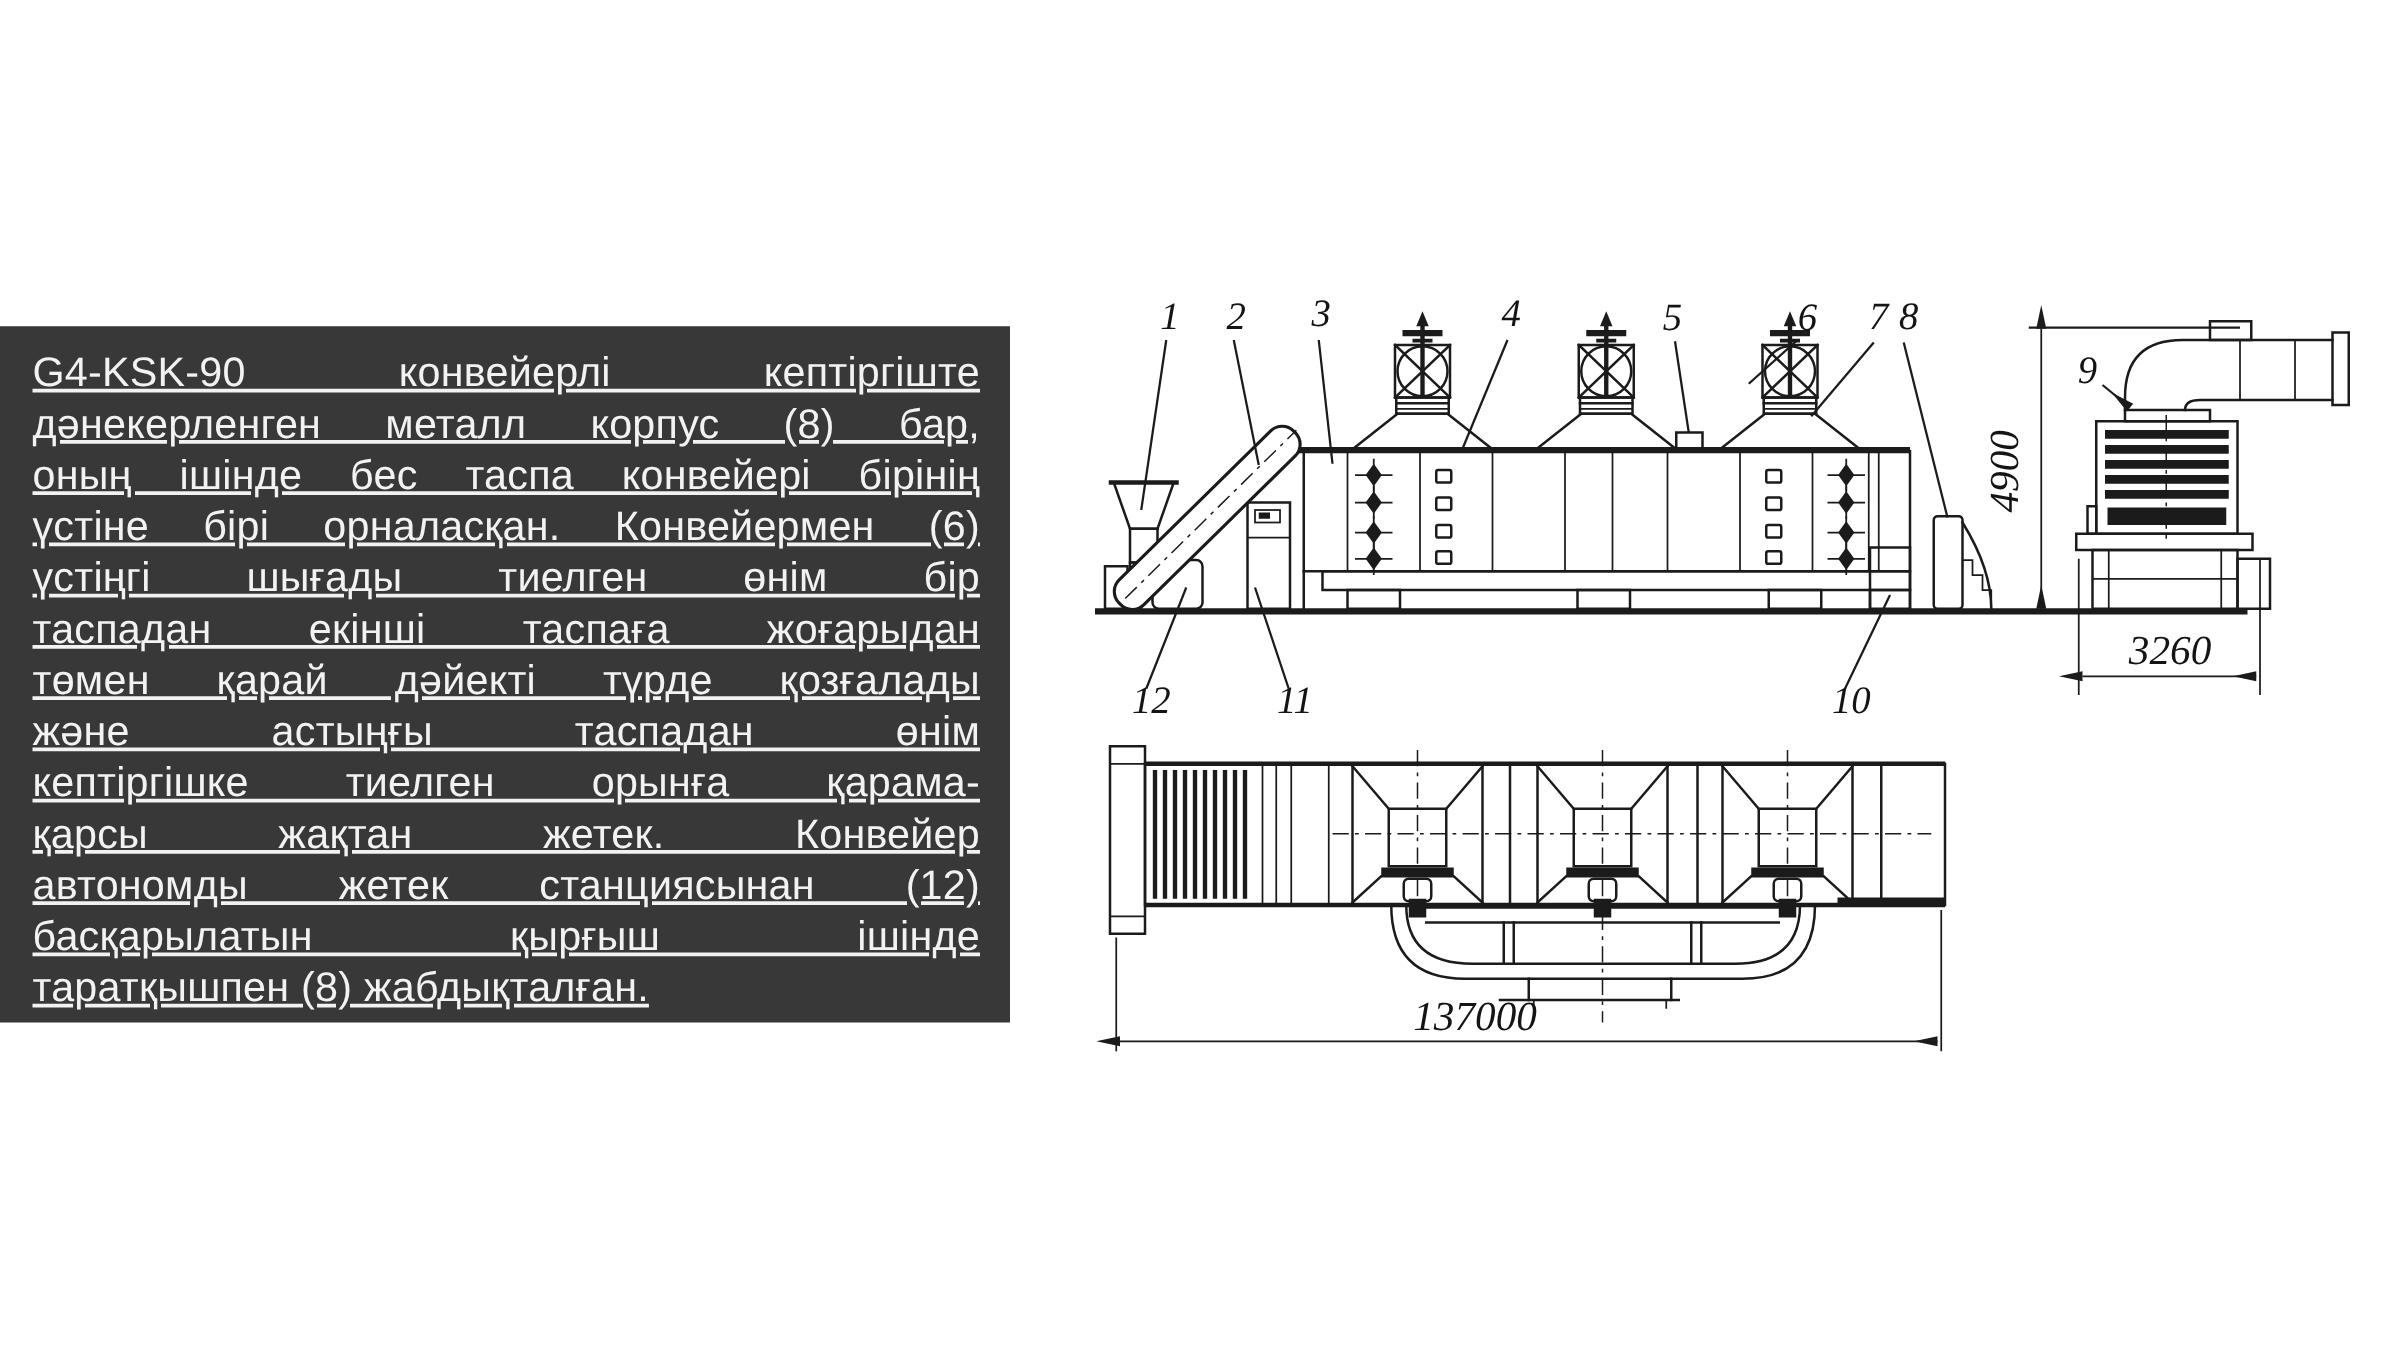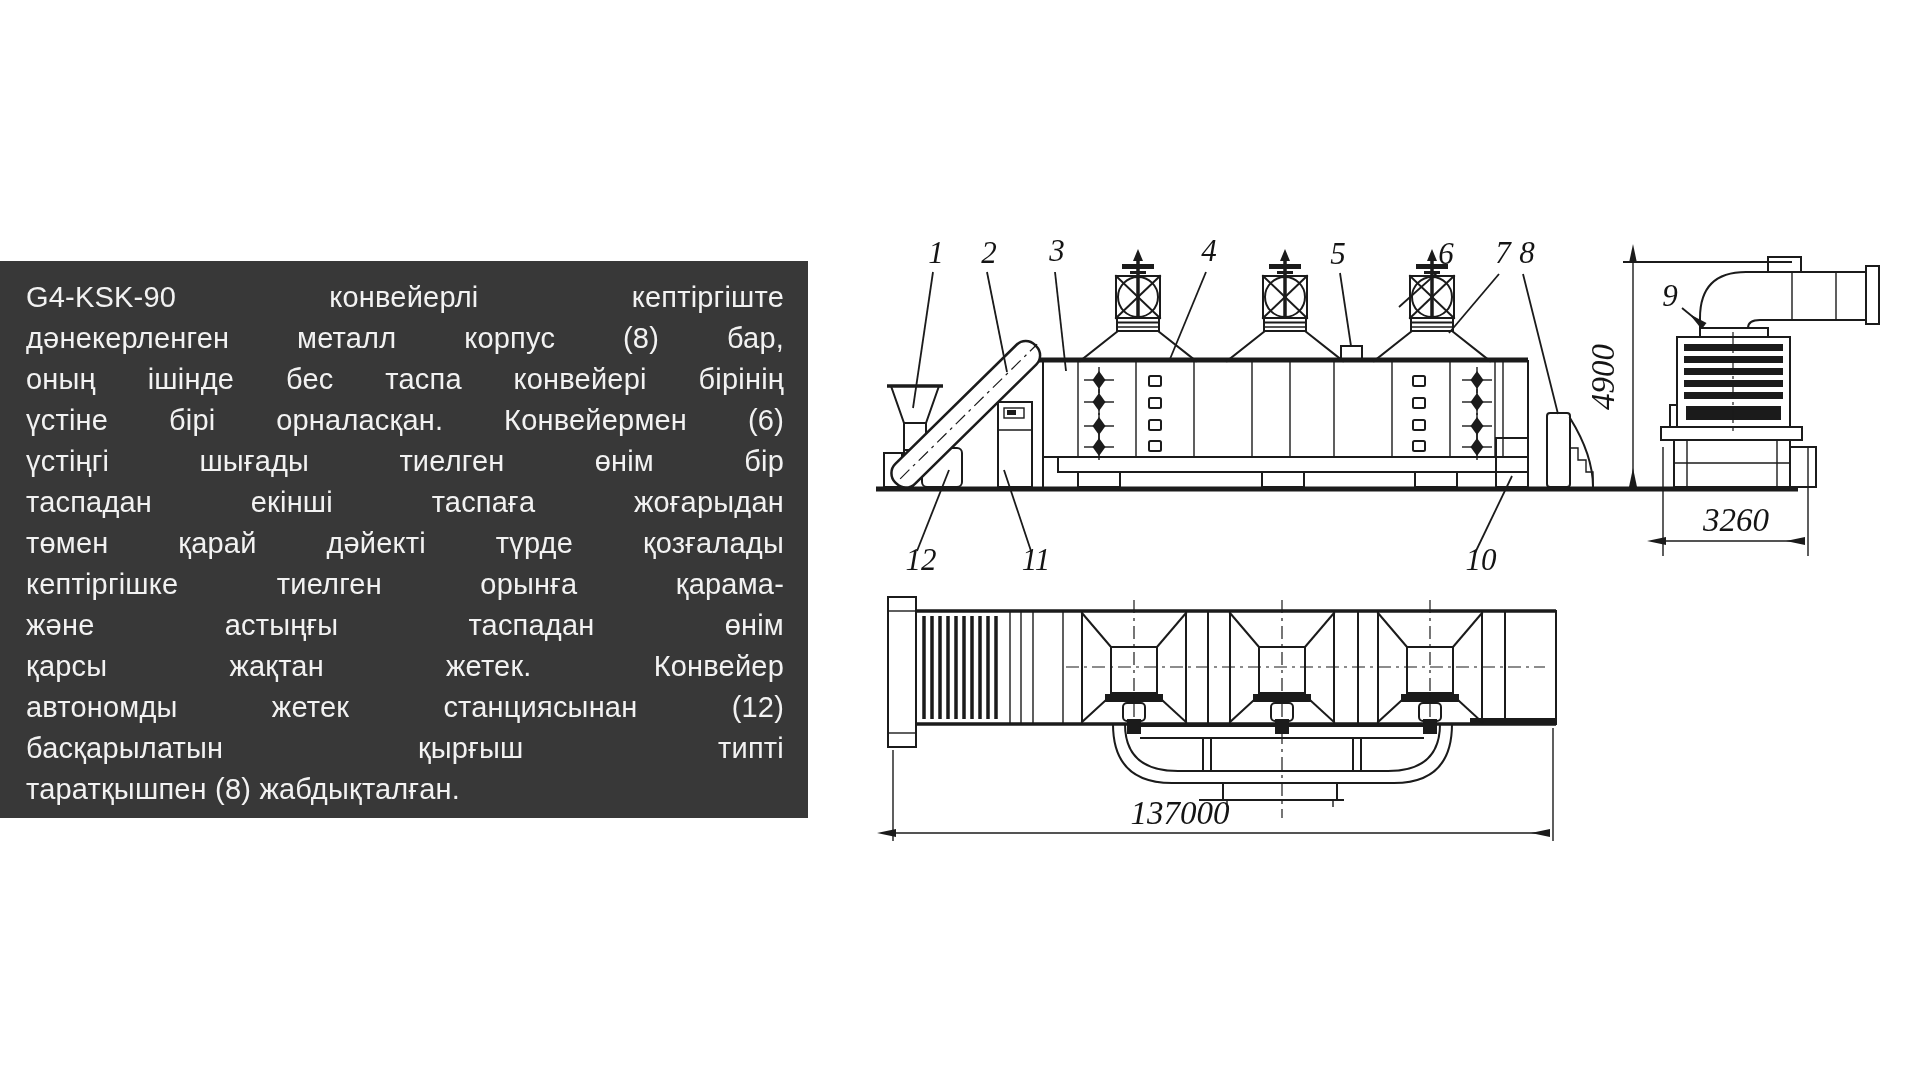--- a/index.html
+++ b/index.html
@@ -5,23 +5,24 @@
   html,body{margin:0;padding:0;background:#ffffff;}
   .page{position:relative;width:1920px;height:1080px;background:#ffffff;overflow:hidden;
         font-family:"Liberation Sans",sans-serif;}
   
   .text-panel{
     position:absolute;left:0;top:261px;width:808px;height:557px;
     background:#383838;color:#f2f2f2;box-sizing:border-box;
     padding:16px 24px 0 26px;
   }
   .tl{
-    font-size:29px;line-height:41px;white-space:nowrap;
+    font-size:33px;line-height:41px;white-space:nowrap;
     text-align:justify;text-align-last:justify;
     letter-spacing:0.2px;
+    text-decoration:underline;
   }
   .tl.last{text-align-last:left;}
   
   .diagram{position:absolute;left:860px;top:230px;width:1060px;height:650px;}
   .s  {stroke:#1b1b1b;fill:none;stroke-width:2;stroke-linecap:square;}
   .s1 {stroke:#1b1b1b;fill:none;stroke-width:1.4;}
   .s18{stroke:#1b1b1b;fill:none;stroke-width:1.8;}
   .s3 {stroke:#1b1b1b;fill:none;stroke-width:3.5;}
   .s5 {stroke:#1b1b1b;fill:none;stroke-width:5;}
   .f  {fill:#1b1b1b;stroke:none;}
@@ -36,25 +37,25 @@
 <div class="page">
 
   <div class="text-panel">
     <div class="tl">G4-KSK-90 конвейерлі кептіргіште</div>
     <div class="tl">дәнекерленген металл корпус (8) бар,</div>
     <div class="tl">оның ішінде бес таспа конвейері бірінің</div>
     <div class="tl">үстіне бірі орналасқан. Конвейермен (6)</div>
     <div class="tl">үстіңгі шығады тиелген өнім бір</div>
     <div class="tl">таспадан екінші таспаға жоғарыдан</div>
     <div class="tl">төмен қарай дәйекті түрде қозғалады</div>
+    <div class="tl">және астыңғы таспадан өнім</div>
     <div class="tl">кептіргішке тиелген орынға қарама-</div>
-    <div class="tl">және астыңғы таспадан өнім</div>
     <div class="tl">қарсы жақтан жетек. Конвейер</div>
     <div class="tl">автономды жетек станциясынан (12)</div>
-    <div class="tl">басқарылатын қырғыш типті</div>
+    <div class="tl">басқарылатын қырғыш ішінде</div>
     <div class="tl last">таратқышпен (8) жабдықталған.</div>
   </div>
 
   <svg class="diagram" viewBox="860 230 1060 650">
     <defs>
       <marker id="ah" markerWidth="20" markerHeight="10" refX="19" refY="5" orient="auto" markerUnits="userSpaceOnUse">
         <path d="M0,5 L19,1 L19,9 z" fill="#1b1b1b"></path>
       </marker>
 
       <g id="fanTower">

